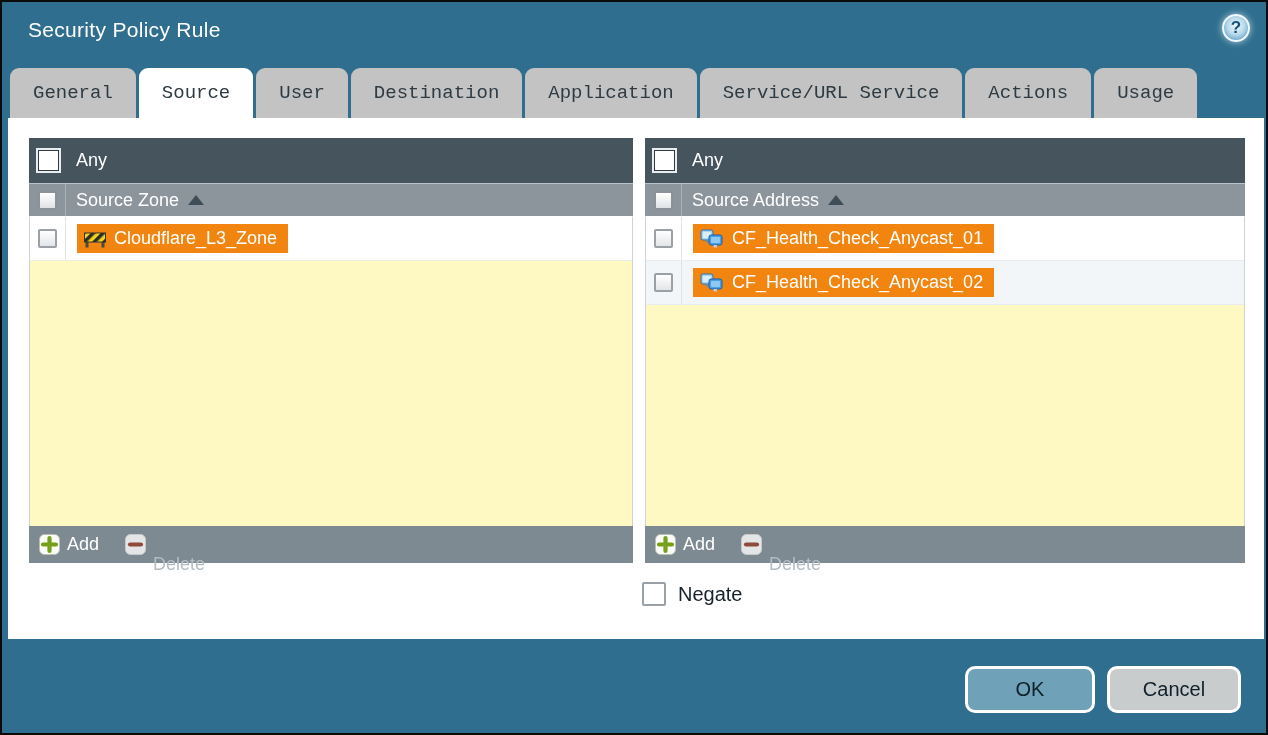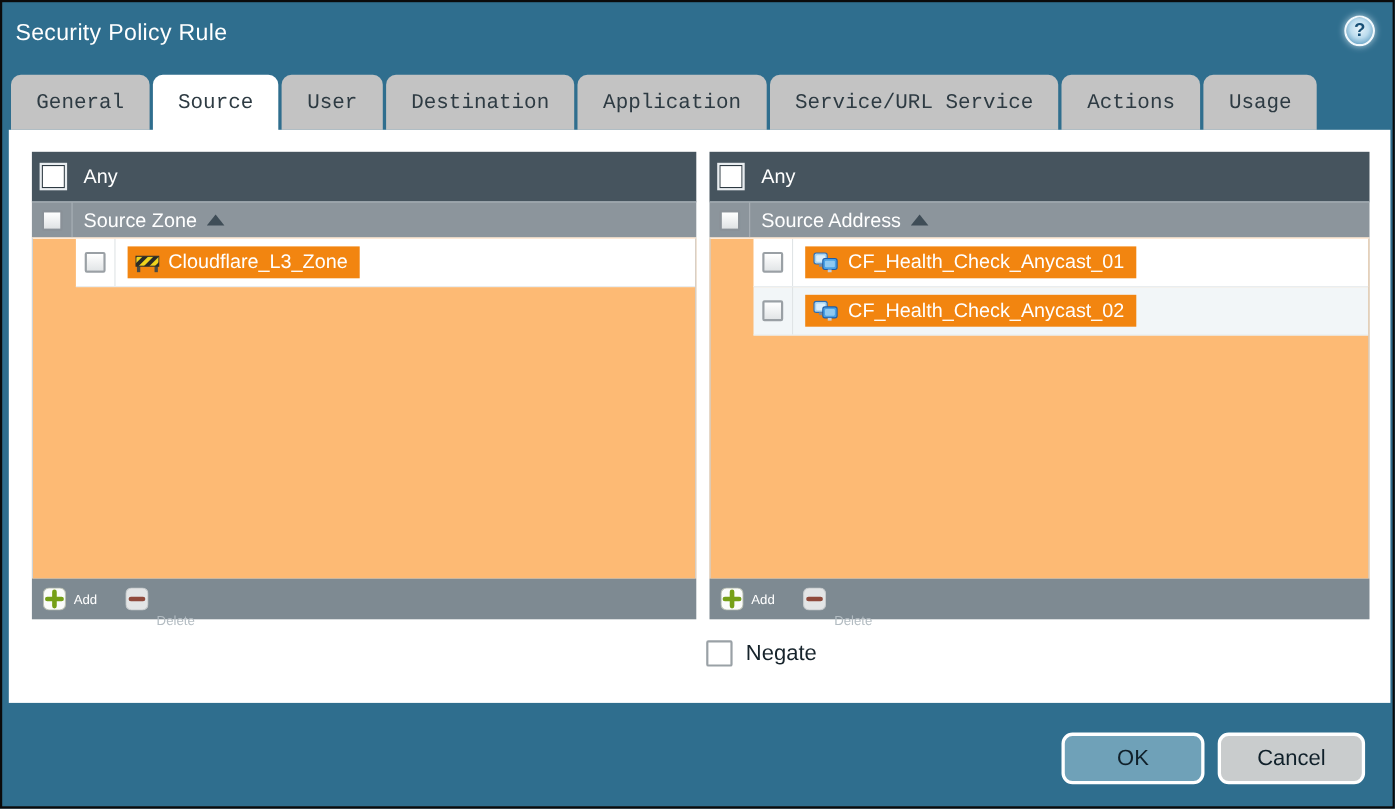--- a/index.html
+++ b/index.html
@@ -6,21 +6,21 @@
   html,body { background:#111; }
   body { font-family:"Liberation Sans", sans-serif; }
 
   .window{
     position:relative; width:1268px; height:735px;
     background:#2F6E8E; border:2px solid #0b0b0b; overflow:hidden;
   }
 
   
   .title{
-    position:absolute; left:12px; top:16px;
+    position:absolute; left:26px; top:16px;
     color:#fff; font-size:21px; font-weight:400; letter-spacing:.3px;
   }
   .help{
     position:absolute; right:16px; top:12px; width:28px; height:28px;
     border-radius:50%;
     background:radial-gradient(circle at 50% 42%, #eaf5fb 0%, #bcdcee 45%, #78aecd 75%, #4c88ac 100%);
     border:2px solid #f2f9fd;
     box-shadow:0 0 7px rgba(225,243,252,.75);
     color:#174f76; font-size:17px; font-weight:bold;
     text-align:center; line-height:24px; cursor:pointer;
@@ -60,44 +60,43 @@
     border-right:1px solid #aab1b7;
   }
   .col-header .lbl{ color:#fff; font-size:18px; margin-left:10px; }
   .sort-arrow{
     width:0; height:0; margin-left:9px; display:inline-block;
     border-left:8px solid transparent; border-right:8px solid transparent;
     border-bottom:10px solid #3F4D57;
   }
 
   .list{
-    flex:1 1 auto; background:#fdba74; overflow:hidden;
+    flex:1 1 auto; background:#fef9c3; overflow:hidden;
     border-left:1px solid #cdd4d8; border-right:1px solid #cdd4d8;
     border-top:1px solid #fff;
-    padding-left:39px;
   }
   .row{ height:44px; display:flex; align-items:center; border-bottom:1px solid #e9edef; background:#fff; }
   .row.alt{ background:#f2f6f8; }
   .row .cb-cell{
     width:36px; height:100%; display:flex; align-items:center; justify-content:center;
     border-right:1px solid #e0e4e6;
   }
   .chip{
     display:inline-flex; align-items:center; gap:8px;
     margin-left:11px; padding:3px 11px 3px 7px; height:29px;
     color:#fff; font-size:18px; cursor:pointer;
   }
 
   .panel-bar{
     height:37px; background:#7E8A92; display:flex; align-items:center;
     padding-left:10px; gap:26px; flex:0 0 aupx;
     flex:0 0 auto;
   }
   .bar-btn{ display:flex; align-items:center; gap:7px; cursor:pointer; }
-  .bar-btn .txt{ color:#fff; font-size:12px; }
+  .bar-btn .txt{ color:#fff; font-size:18px; }
   .bar-btn.disabled .txt{ color:#b3bcc2; cursor:default;margin-top:39px; }
 
   
   .cb{ background:#fff; border:1px solid #66717b; }
   .cb.any{ width:21px; height:21px; border:1px solid #2e3a42; outline:2px solid #e9edf0; outline-offset:0px; }
   .cb.hdr{ width:19px; height:19px; background:linear-gradient(#ffffff,#dfe2e4); border:2px solid #8a9198; border-radius:2px; }
   .cb.row-cb{ width:19px; height:19px; background:linear-gradient(#ffffff,#e2e5e7); border:2px solid #9aa0a5; border-radius:2px; }
   .cb{ cursor:pointer; }
 
   

